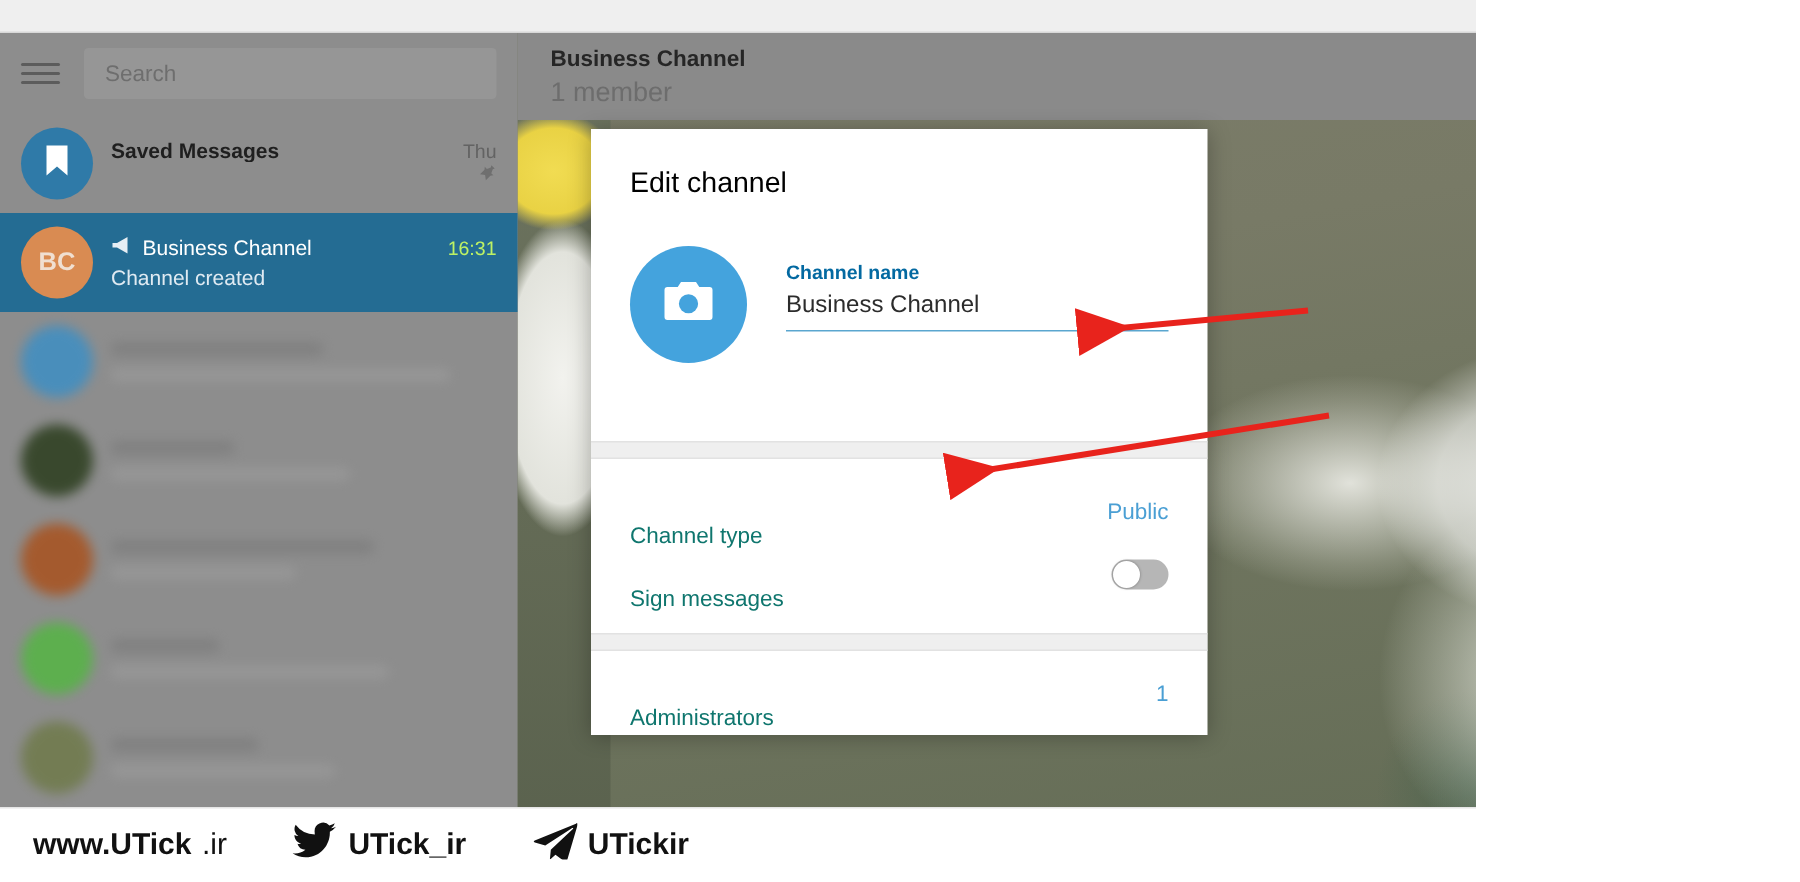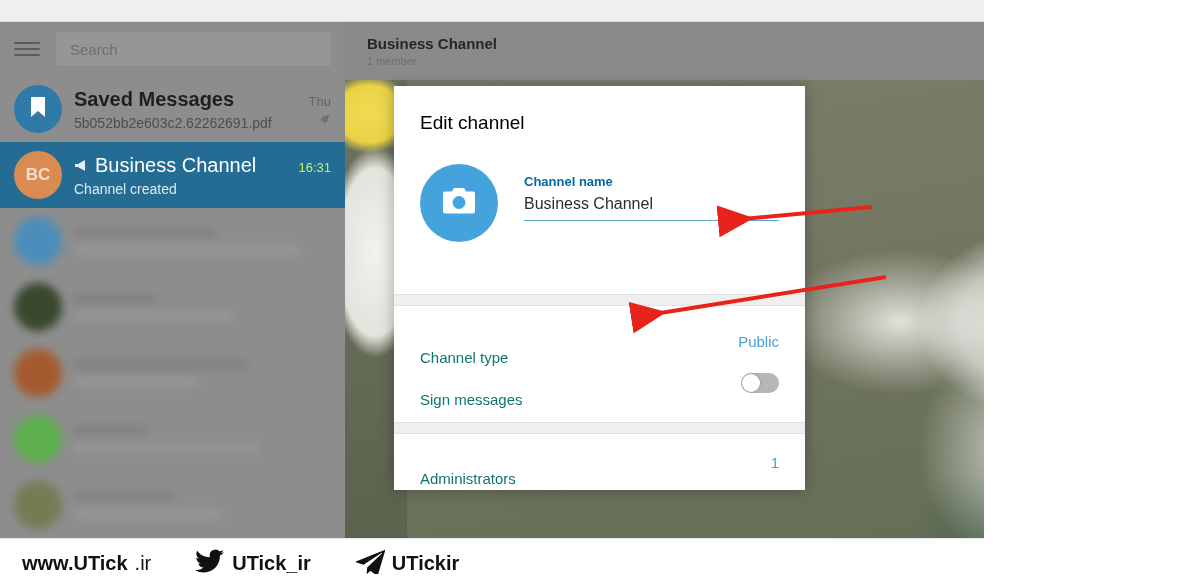--- a/index.html
+++ b/index.html
@@ -70,21 +70,21 @@
   .avatar {
     width: 48px; height: 48px; border-radius: 50%; flex: 0 0 48px;
     display: flex; align-items: center; justify-content: center;
     color: #fff; font-size: 17px; font-weight: 600;
   }
   .av-saved { background: #2f7aa8; }
   .av-bc { background: #d98b52; color: #f0dfd1; }
   .chatbody { flex: 1; min-width: 0; }
   .chattop { display: flex; align-items: baseline; gap: 6px; }
   .chatname {
-    font-size: 20px; font-weight: 700; color: #1f1f1f; white-space: nowrap;
+    font-size: 14px; font-weight: 700; color: #1f1f1f; white-space: nowrap;
     overflow: hidden; text-overflow: ellipsis;
   }
   .selected .chatname { color: #ffffff; font-weight: 400; }
   .chattime { margin-left: auto; font-size: 13px; color: #636363; white-space: nowrap; }
   .selected .chattime { color: #bef264; }
   .chatmsg {
     font-size: 14px; color: #4d4d4d; margin-top: 4px; white-space: nowrap;
     overflow: hidden; text-overflow: ellipsis;
   }
   .selected .chatmsg { color: #dfeaf2; }
@@ -99,21 +99,21 @@
   .blurlines { flex: 1; }
   .blurline { height: 9px; border-radius: 3px; background: #7e7e7e; margin-bottom: 9px; }
   .blurline.s2 { background: #9a9a9a; height: 8px; margin-bottom: 0; }
 
   
   .convhead {
     position: absolute; left: 345px; top: 22px; width: 855px; height: 58px;
     background: #8a8a8a; display: flex; align-items: center; padding: 0 18px 0 22px;
   }
   .convtitle { font-size: 15px; font-weight: 700; color: #262626; }
-  .convsub { font-size: 11px; color: #6d6d6d; margin-top: 3px; }
+  .convsub { font-size: 18px; color: #6d6d6d; margin-top: 3px; }
   .headicons { margin-left: auto; display: flex; align-items: center; gap: 26px; color: #4f4f4f; }
 
   
   .dialog {
     position: absolute; left: 394px; top: 86px; width: 411px;
     background: #ffffff; box-shadow: 0 1px 14px rgba(0,0,0,.28);
     overflow: hidden;
   }
   .dlg-title { font-size: 19px; color: #000000; padding: 26px 26px 0 26px; }
   .dlg-top { padding: 30px 26px 28px 26px; display: flex; gap: 26px; }
@@ -211,21 +211,20 @@
               <path d="M4 2h14v20l-7-6-7 6z" fill="#ffffff"></path>
             </svg>
         </span>
       </div>
       <div class="chatbody">
         <div class="chattop">
           <div class="chatname">Saved Messages</div>
           <div class="chattime">Thu</div>
         </div>
         <div class="chatmsgrow">
-          <div class="chatmsg">5b052bb2e603c2.62262691.pdf</div>
           <span class="pin">
             <svg width="14" height="14" viewBox="0 0 14 14">
                 <path d="M9.6 1.2l3.2 3.2-1.3.5-1 2.6 1.4 1.4-2 .2-3 3-.5-3.4-3.4-.5 3-3 .2-2 1.4 1.4 2.6-1 .4-1.4z" fill="#6f6f6f"></path>
               </svg>
           </span>
         </div>
       </div>
     </div>
 
     <div class="chatrow selected">

